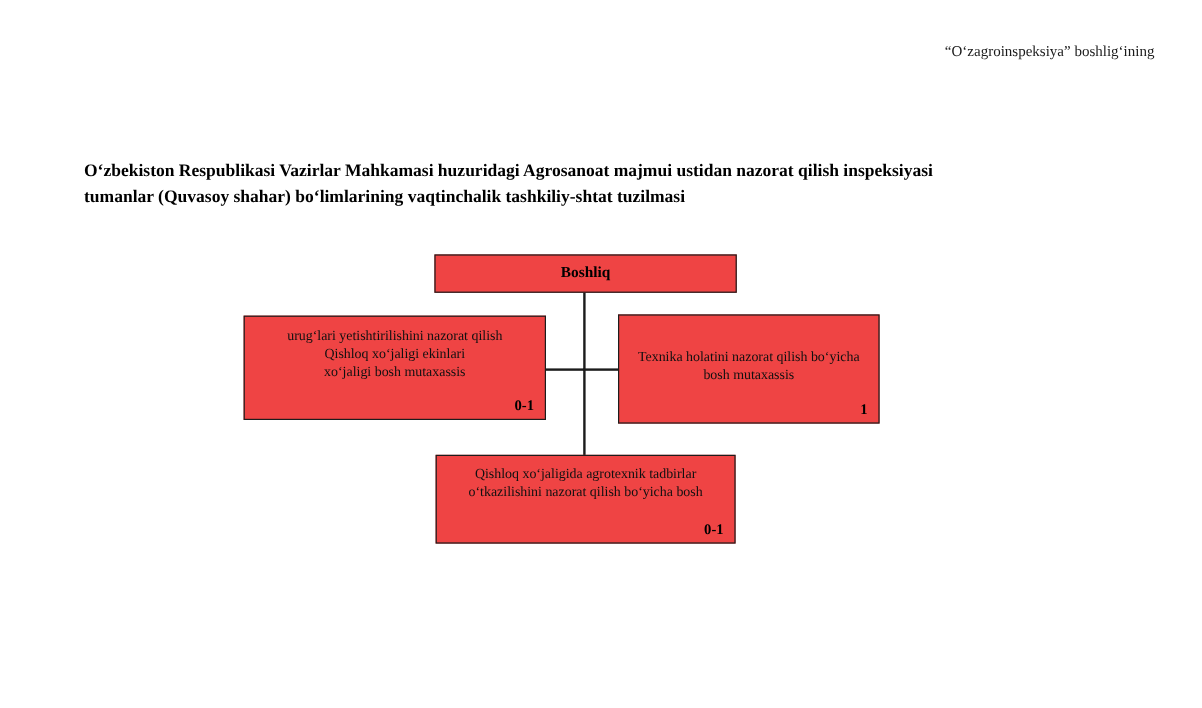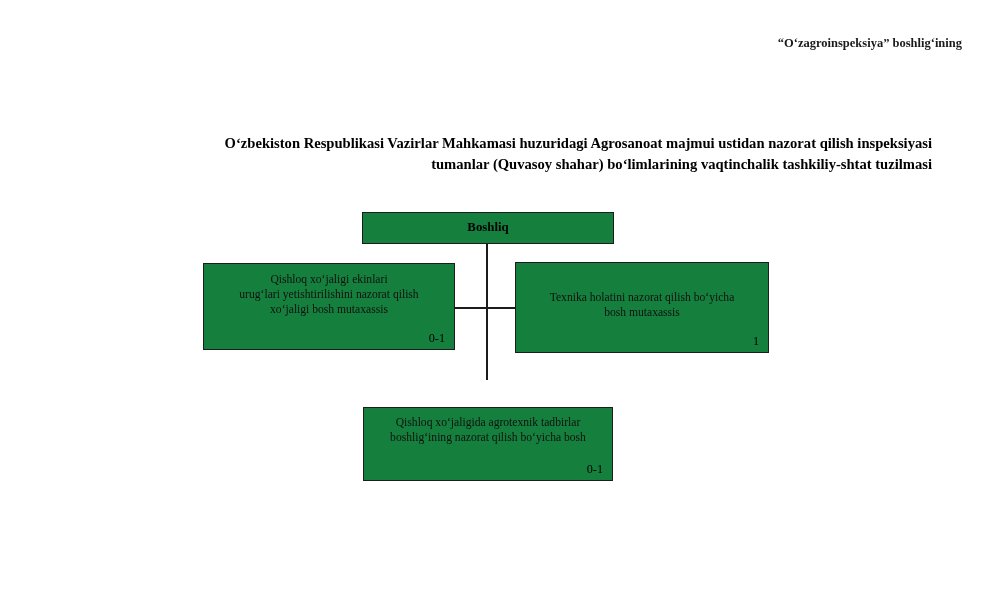--- a/index.html
+++ b/index.html
@@ -23,65 +23,65 @@
   #header-block {
     position: absolute;
     right: 40px;
     top: 35px;
     width: 420px;
     text-align: right;
     font-size: 12.5px;
     line-height: 16.5px;
     color: #1a1a1a;
   }
-  #header-block div { white-space: nowrap; font-weight: bold; }
+  #header-block div { white-space: nowrap; }
 
   
   #doc-title {
     position: absolute;
     left: 70px;
     top: 133px;
     width: 862px;
-    text-align: right;
+    text-align: left;
     font-weight: bold;
     font-size: 14.6px;
     line-height: 21px;
     color: #000000;
   }
 
   
   #chart {
     position: absolute;
     left: 0;
     top: 0;
     width: 1002px;
     height: 590px;
   }
 
   .node {
     position: absolute;
     box-sizing: border-box;
     border: 1.4px solid #1c1c1c;
-    background: #15803d;
+    background: #ef4444;
     z-index: 2;
   }
   .node-text {
     position: absolute;
     left: 8px;
     right: 8px;
     text-align: center;
     font-size: 11.6px;
     line-height: 15.2px;
     color: #101010;
   }
   .node-count {
     position: absolute;
     right: 9px;
     bottom: 4px;
-    font-weight: normal;
+    font-weight: bold;
     font-size: 12.2px;
     line-height: 14px;
     color: #000000;
     text-align: right;
   }
 
   
   #node-root {
     left: 362px;
     top: 212px;
@@ -103,32 +103,31 @@
     top: 263px;
     width: 252px;
     height: 87px;
   }
   #node-left .node-text { top: 8px; }
 
   
   #node-right {
     left: 515px;
     top: 262px;
-    width: 254px;
+    width: 218px;
     height: 91px;
   }
   #node-right .node-text { top: 27px; }
 
   
   #node-bottom {
     left: 363px;
     top: 379px;
     width: 250px;
     height: 74px;
-    margin-top: 28px;
   }
   #node-bottom .node-text { top: 7px; }
 
   
   .conn {
     position: absolute;
     background: #1c1c1c;
     z-index: 1;
   }
   #conn-trunk {
@@ -169,37 +168,37 @@
     <div id="conn-trunk" class="conn"></div>
     <div id="conn-cross-left" class="conn"></div>
     <div id="conn-cross-right" class="conn"></div>
 
     <div id="node-root" class="node">
       <div class="root-label">Boshliq</div>
     </div>
 
     <div id="node-left" class="node">
       <div class="node-text">
+        <div>urugʻlari yetishtirilishini nazorat qilish</div>
         <div>Qishloq xoʻjaligi ekinlari</div>
-        <div>urugʻlari yetishtirilishini nazorat qilish</div>
         <div>xoʻjaligi bosh mutaxassis</div>
       </div>
       <div class="node-count">0-1</div>
     </div>
 
     <div id="node-right" class="node">
       <div class="node-text">
         <div>Texnika holatini nazorat qilish boʻyicha</div>
         <div>bosh mutaxassis</div>
       </div>
       <div class="node-count">1</div>
     </div>
 
     <div id="node-bottom" class="node">
       <div class="node-text">
         <div>Qishloq xoʻjaligida agrotexnik tadbirlar</div>
-        <div>boshligʻining nazorat qilish boʻyicha bosh</div>
+        <div>oʻtkazilishini nazorat qilish boʻyicha bosh</div>
       </div>
       <div class="node-count">0-1</div>
     </div>
 
   </div>
 </div>
 
 </body></html>

